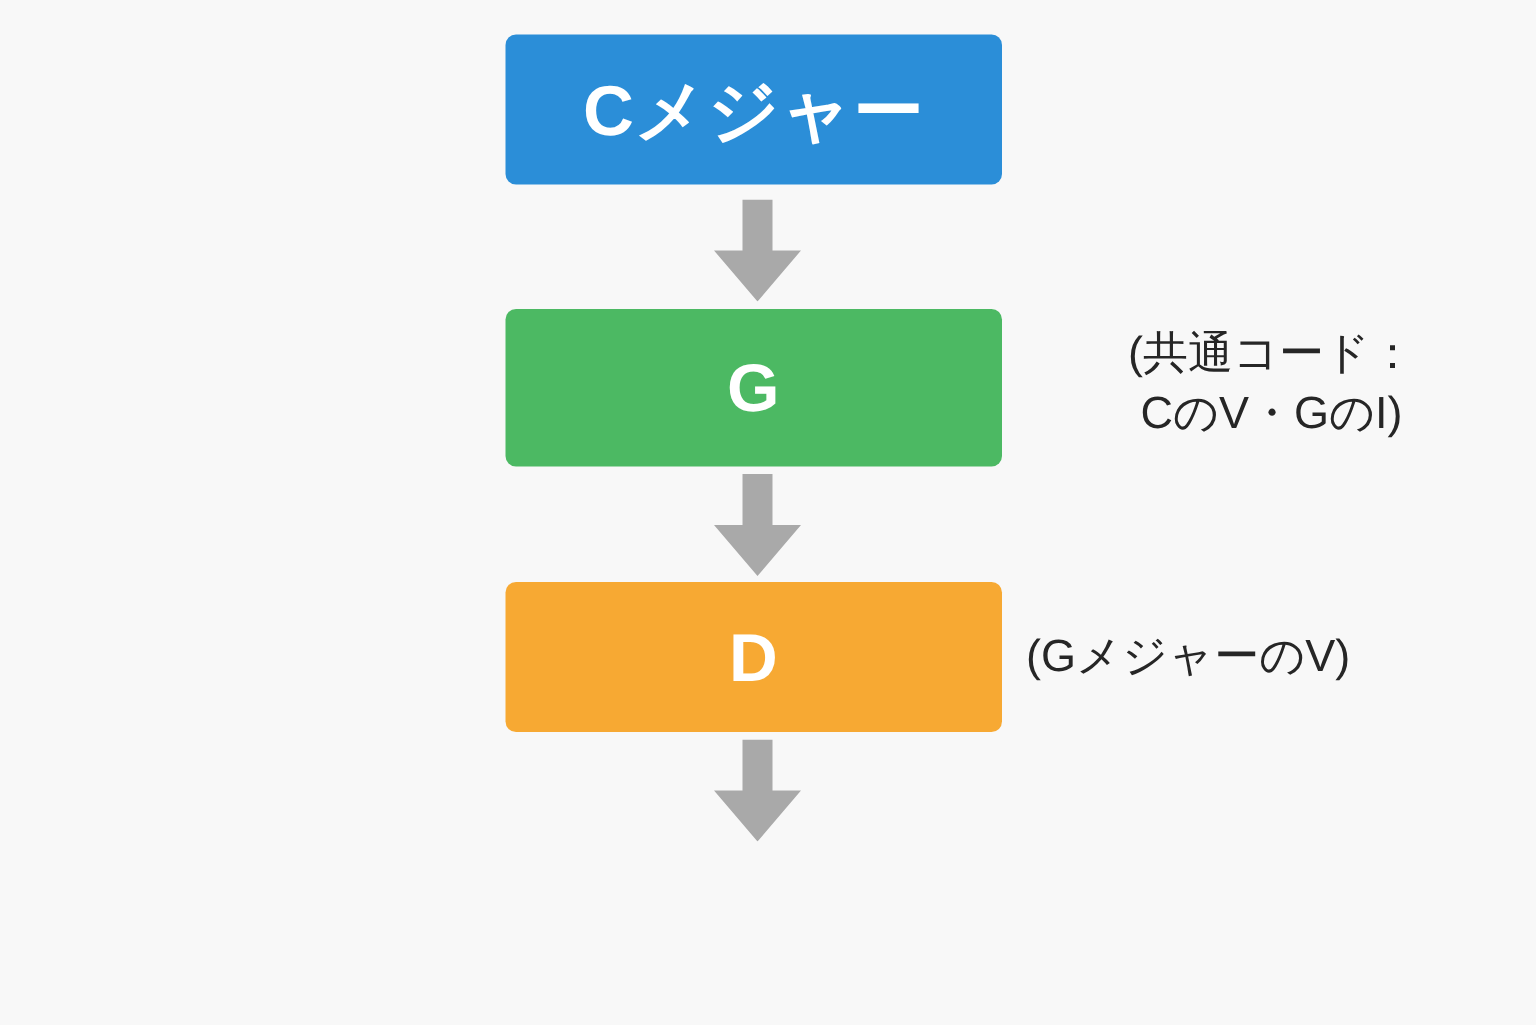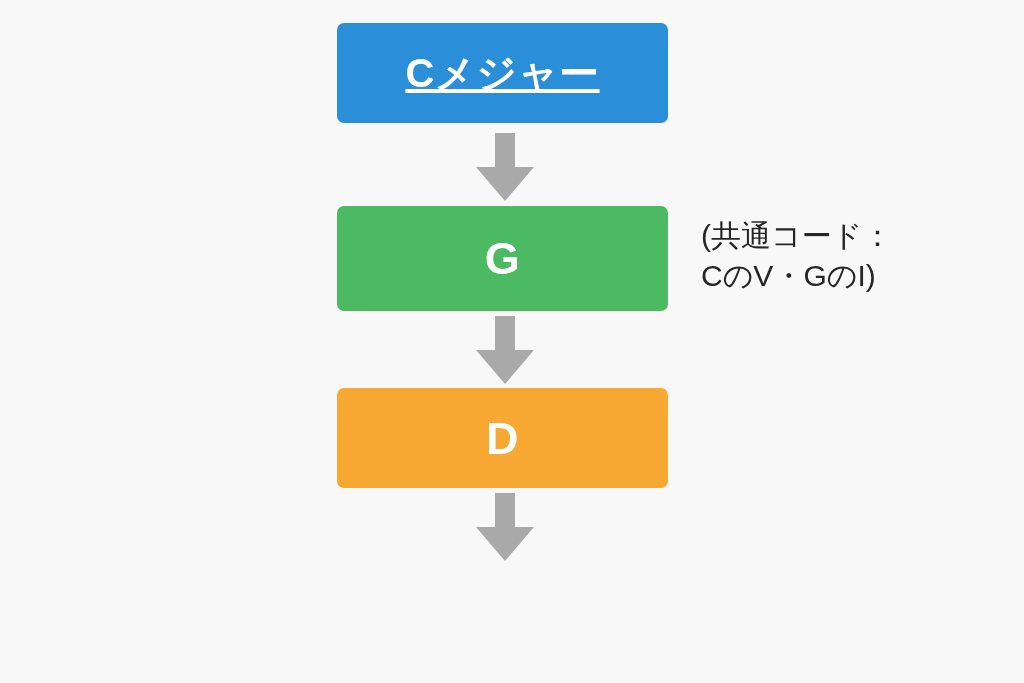--- a/index.html
+++ b/index.html
@@ -33,22 +33,21 @@
     box-sizing: border-box;
   }
   .chord-label {
     color: #ffffff;
     font-weight: bold;
     letter-spacing: 0.5px;
     line-height: 1;
     white-space: nowrap;
   }
   .label-jp {
-    font-size: 40px;
-    text-decoration: underline;
+    font-size: 47px;
   }
   .label-single {
     font-size: 45px;
   }
 
   #box-c-major  { top: 23px;  height: 100px; background: #2b8ed8; }
   #box-g        { top: 206px; height: 105px; background: #4cb963; }
   #box-d        { top: 388px; height: 100px; background: #f7a933; }
   #box-g-major  { top: 563px; height: 97px;  background: #ef5444; }
 
@@ -70,22 +69,23 @@
   
   .annotation {
     position: absolute;
     color: #262626;
     font-size: 30px;
     line-height: 1.33;
     white-space: pre-line;
     letter-spacing: 0px;
   }
   #annotation-common-chord {
-    left: 701px;
+    left: 752px;
     top: 216px;
+    text-align: center;
   }
   #annotation-g-major-v {
     left: 684px;
     top: 418px;
   }
 </style>
 </head>
 <body>
 
 <div id="canvas">
@@ -110,20 +110,21 @@
   <div class="arrow-down" id="arrow-2">
     <svg viewBox="0 0 58 68" preserveAspectRatio="none" aria-hidden="true">
       <polygon points="19,0 39,0 39,34 58,34 29,68 0,34 19,34" fill="#a9a9a9"></polygon>
     </svg>
   </div>
 
   <div class="chord-box" id="box-d">
     <span class="chord-label label-single">D</span>
   </div>
 
+  <div class="annotation" id="annotation-g-major-v">(GメジャーのV)</div>
 
   <div class="arrow-down" id="arrow-3">
     <svg viewBox="0 0 58 68" preserveAspectRatio="none" aria-hidden="true">
       <polygon points="19,0 39,0 39,34 58,34 29,68 0,34 19,34" fill="#a9a9a9"></polygon>
     </svg>
   </div>
 
 
 </div>
 

